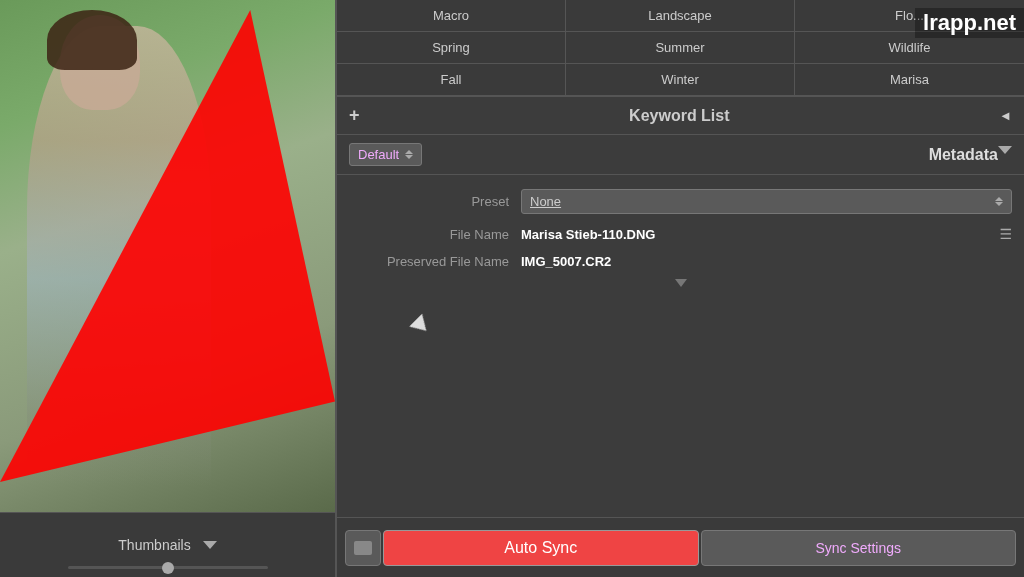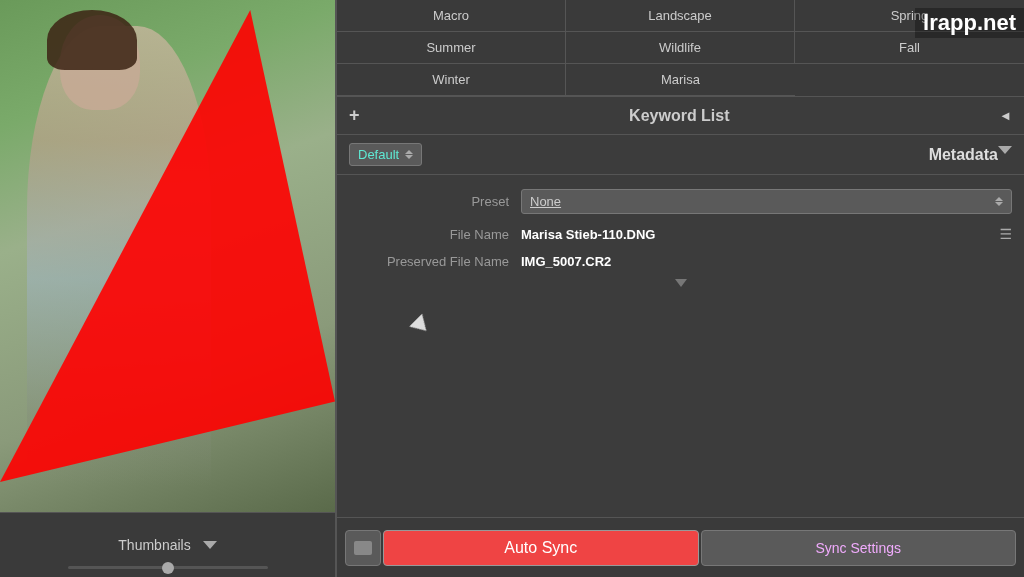--- a/index.html
+++ b/index.html
@@ -161,21 +161,21 @@
       align-items: center;
       justify-content: space-between;
       padding: 8px 12px;
       border-bottom: 1px solid #555;
       background: #3c3c3c;
     }
 
     .metadata-preset-select {
       background: #5a5a5a;
       border: 1px solid #777;
-      color: #5eead4;
+      color: #f0abfc;
       font-size: 13px;
       padding: 3px 8px;
       border-radius: 3px;
       cursor: pointer;
       display: flex;
       align-items: center;
       gap: 6px;
     }
 
     .select-arrows {
@@ -393,20 +393,21 @@
       </div>
     </div>
   </div>
 </div>
 
 <div class="right-panel">
 
   <div class="keywords-grid">
     <div class="keyword-cell">Macro</div>
     <div class="keyword-cell">Landscape</div>
+    <div class="keyword-cell">Flo...</div>
     <div class="keyword-cell">Spring</div>
     <div class="keyword-cell">Summer</div>
     <div class="keyword-cell">Wildlife</div>
     <div class="keyword-cell">Fall</div>
     <div class="keyword-cell">Winter</div>
     <div class="keyword-cell">Marisa</div>
   </div>
 
   <div class="keyword-list-header">
     <span class="keyword-list-add">+</span>

